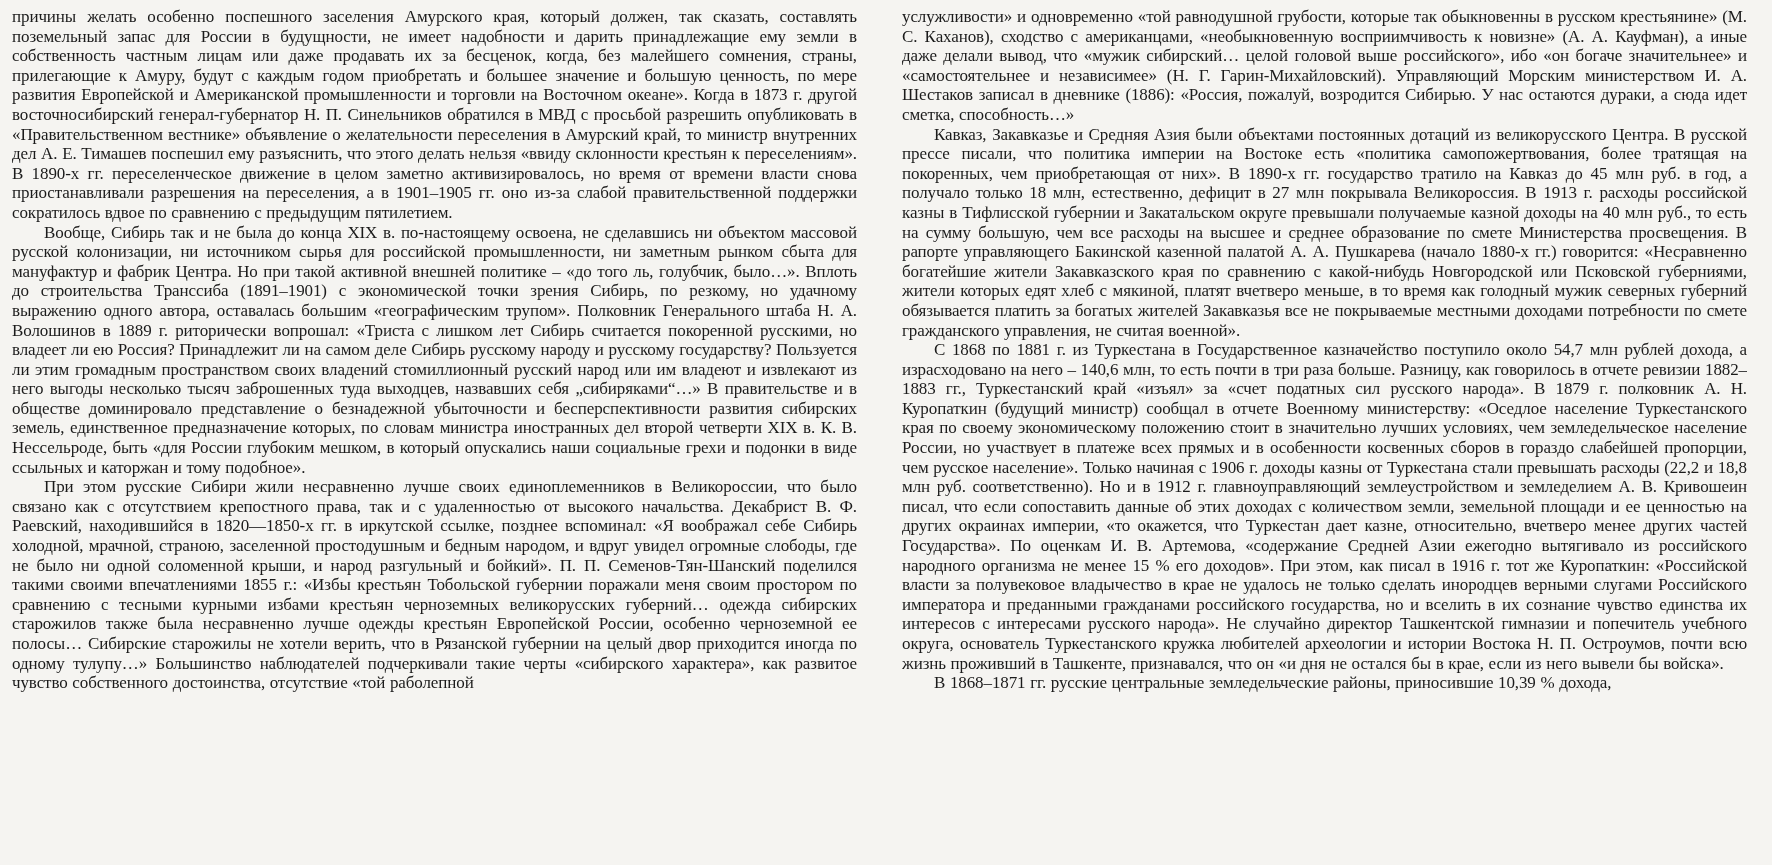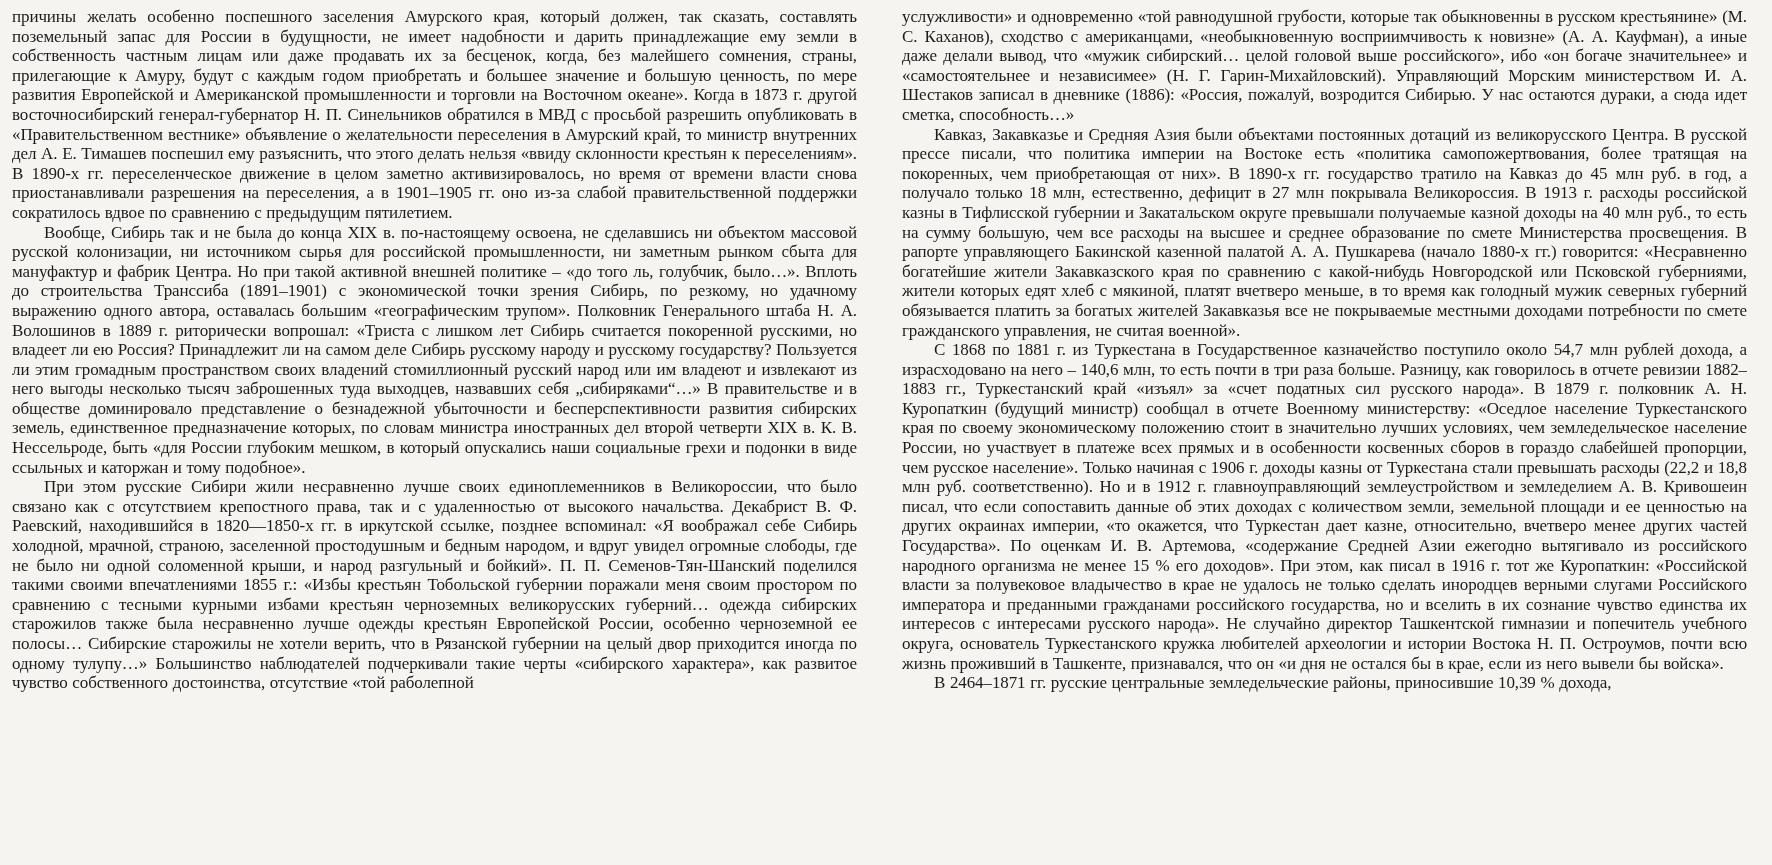--- a/index.html
+++ b/index.html
@@ -44,15 +44,15 @@
 <div class="page">
   <div class="column">
     <p class="noindent">причины желать особенно поспешного заселения Амурского края, который должен, так сказать, составлять поземельный запас для России в будущности, не имеет надобности и дарить принадлежащие ему земли в собственность частным лицам или даже продавать их за бесценок, когда, без малейшего сомнения, страны, прилегающие к Амуру, будут с каждым годом приобретать и большее значение и большую ценность, по мере развития Европейской и Американской промышленности и торговли на Восточном океане». Когда в 1873 г. другой восточносибирский генерал-губернатор Н. П. Синельников обратился в МВД с просьбой разрешить опубликовать в «Правительственном вестнике» объявление о желательности переселения в Амурский край, то министр внутренних дел А. Е. Тимашев поспешил ему разъяснить, что этого делать нельзя «ввиду склонности крестьян к переселениям». В 1890-х гг. переселенческое движение в целом заметно активизировалось, но время от времени власти снова приостанавливали разрешения на переселения, а в 1901–1905 гг. оно из-за слабой правительственной поддержки сократилось вдвое по сравнению с предыдущим пятилетием.</p>
     <p>Вообще, Сибирь так и не была до конца XIX в. по-настоящему освоена, не сделавшись ни объектом массовой русской колонизации, ни источником сырья для российской промышленности, ни заметным рынком сбыта для мануфактур и фабрик Центра. Но при такой активной внешней политике – «до того ль, голубчик, было…». Вплоть до строительства Транссиба (1891–1901) с экономической точки зрения Сибирь, по резкому, но удачному выражению одного автора, оставалась большим «географическим трупом». Полковник Генерального штаба Н. А. Волошинов в 1889 г. риторически вопрошал: «Триста с лишком лет Сибирь считается покоренной русскими, но владеет ли ею Россия? Принадлежит ли на самом деле Сибирь русскому народу и русскому государству? Пользуется ли этим громадным пространством своих владений стомиллионный русский народ или им владеют и извлекают из него выгоды несколько тысяч заброшенных туда выходцев, назвавших себя „сибиряками“…» В правительстве и в обществе доминировало представление о безнадежной убыточности и бесперспективности развития сибирских земель, единственное предназначение которых, по словам министра иностранных дел второй четверти XIX в. К. В. Нессельроде, быть «для России глубоким мешком, в который опускались наши социальные грехи и подонки в виде ссыльных и каторжан и тому подобное».</p>
     <p>При этом русские Сибири жили несравненно лучше своих единоплеменников в Великороссии, что было связано как с отсутствием крепостного права, так и с удаленностью от высокого начальства. Декабрист В. Ф. Раевский, находившийся в 1820—1850-х гг. в иркутской ссылке, позднее вспоминал: «Я воображал себе Сибирь холодной, мрачной, страною, заселенной простодушным и бедным народом, и вдруг увидел огромные слободы, где не было ни одной соломенной крыши, и народ разгульный и бойкий». П. П. Семенов-Тян-Шанский поделился такими своими впечатлениями 1855 г.: «Избы крестьян Тобольской губернии поражали меня своим простором по сравнению с тесными курными избами крестьян черноземных великорусских губерний… одежда сибирских старожилов также была несравненно лучше одежды крестьян Европейской России, особенно черноземной ее полосы… Сибирские старожилы не хотели верить, что в Рязанской губернии на целый двор приходится иногда по одному тулупу…» Большинство наблюдателей подчеркивали такие черты «сибирского характера», как развитое чувство собственного достоинства, отсутствие «той раболепной</p>
   </div>
   <div class="column">
     <p class="noindent">услужливости» и одновременно «той равнодушной грубости, которые так обыкновенны в русском крестьянине» (М. С. Каханов), сходство с американцами, «необыкновенную восприимчивость к новизне» (А. А. Кауфман), а иные даже делали вывод, что «мужик сибирский… целой головой выше российского», ибо «он богаче значительнее» и «самостоятельнее и независимее» (Н. Г. Гарин-Михайловский). Управляющий Морским министерством И. А. Шестаков записал в дневнике (1886): «Россия, пожалуй, возродится Сибирью. У нас остаются дураки, а сюда идет сметка, способность…»</p>
     <p>Кавказ, Закавказье и Средняя Азия были объектами постоянных дотаций из великорусского Центра. В русской прессе писали, что политика империи на Востоке есть «политика самопожертвования, более тратящая на покоренных, чем приобретающая от них». В 1890-х гг. государство тратило на Кавказ до 45 млн руб. в год, а получало только 18 млн, естественно, дефицит в 27 млн покрывала Великороссия. В 1913 г. расходы российской казны в Тифлисской губернии и Закатальском округе превышали получаемые казной доходы на 40 млн руб., то есть на сумму большую, чем все расходы на высшее и среднее образование по смете Министерства просвещения. В рапорте управляющего Бакинской казенной палатой А. А. Пушкарева (начало 1880-х гг.) говорится: «Несравненно богатейшие жители Закавказского края по сравнению с какой-нибудь Новгородской или Псковской губерниями, жители которых едят хлеб с мякиной, платят вчетверо меньше, в то время как голодный мужик северных губерний обязывается платить за богатых жителей Закавказья все не покрываемые местными доходами потребности по смете гражданского управления, не считая военной».</p>
     <p>С 1868 по 1881 г. из Туркестана в Государственное казначейство поступило около 54,7 млн рублей дохода, а израсходовано на него – 140,6 млн, то есть почти в три раза больше. Разницу, как говорилось в отчете ревизии 1882–1883 гг., Туркестанский край «изъял» за «счет податных сил русского народа». В 1879 г. полковник А. Н. Куропаткин (будущий министр) сообщал в отчете Военному министерству: «Оседлое население Туркестанского края по своему экономическому положению стоит в значительно лучших условиях, чем земледельческое население России, но участвует в платеже всех прямых и в особенности косвенных сборов в гораздо слабейшей пропорции, чем русское население». Только начиная с 1906 г. доходы казны от Туркестана стали превышать расходы (22,2 и 18,8 млн руб. соответственно). Но и в 1912 г. главноуправляющий землеустройством и земледелием А. В. Кривошеин писал, что если сопоставить данные об этих доходах с количеством земли, земельной площади и ее ценностью на других окраинах империи, «то окажется, что Туркестан дает казне, относительно, вчетверо менее других частей Государства». По оценкам И. В. Артемова, «содержание Средней Азии ежегодно вытягивало из российского народного организма не менее 15 % его доходов». При этом, как писал в 1916 г. тот же Куропаткин: «Российской власти за полувековое владычество в крае не удалось не только сделать инородцев верными слугами Российского императора и преданными гражданами российского государства, но и вселить в их сознание чувство единства их интересов с интересами русского народа». Не случайно директор Ташкентской гимназии и попечитель учебного округа, основатель Туркестанского кружка любителей археологии и истории Востока Н. П. Остроумов, почти всю жизнь проживший в Ташкенте, признавался, что он «и дня не остался бы в крае, если из него вывели бы войска».</p>
-    <p>В 2464–1871 гг. русские центральные земледельческие районы, приносившие 10,39 % дохода,</p>
+    <p>В 1868–1871 гг. русские центральные земледельческие районы, приносившие 10,39 % дохода,</p>
   </div>
 </div>
 
 </body></html>

